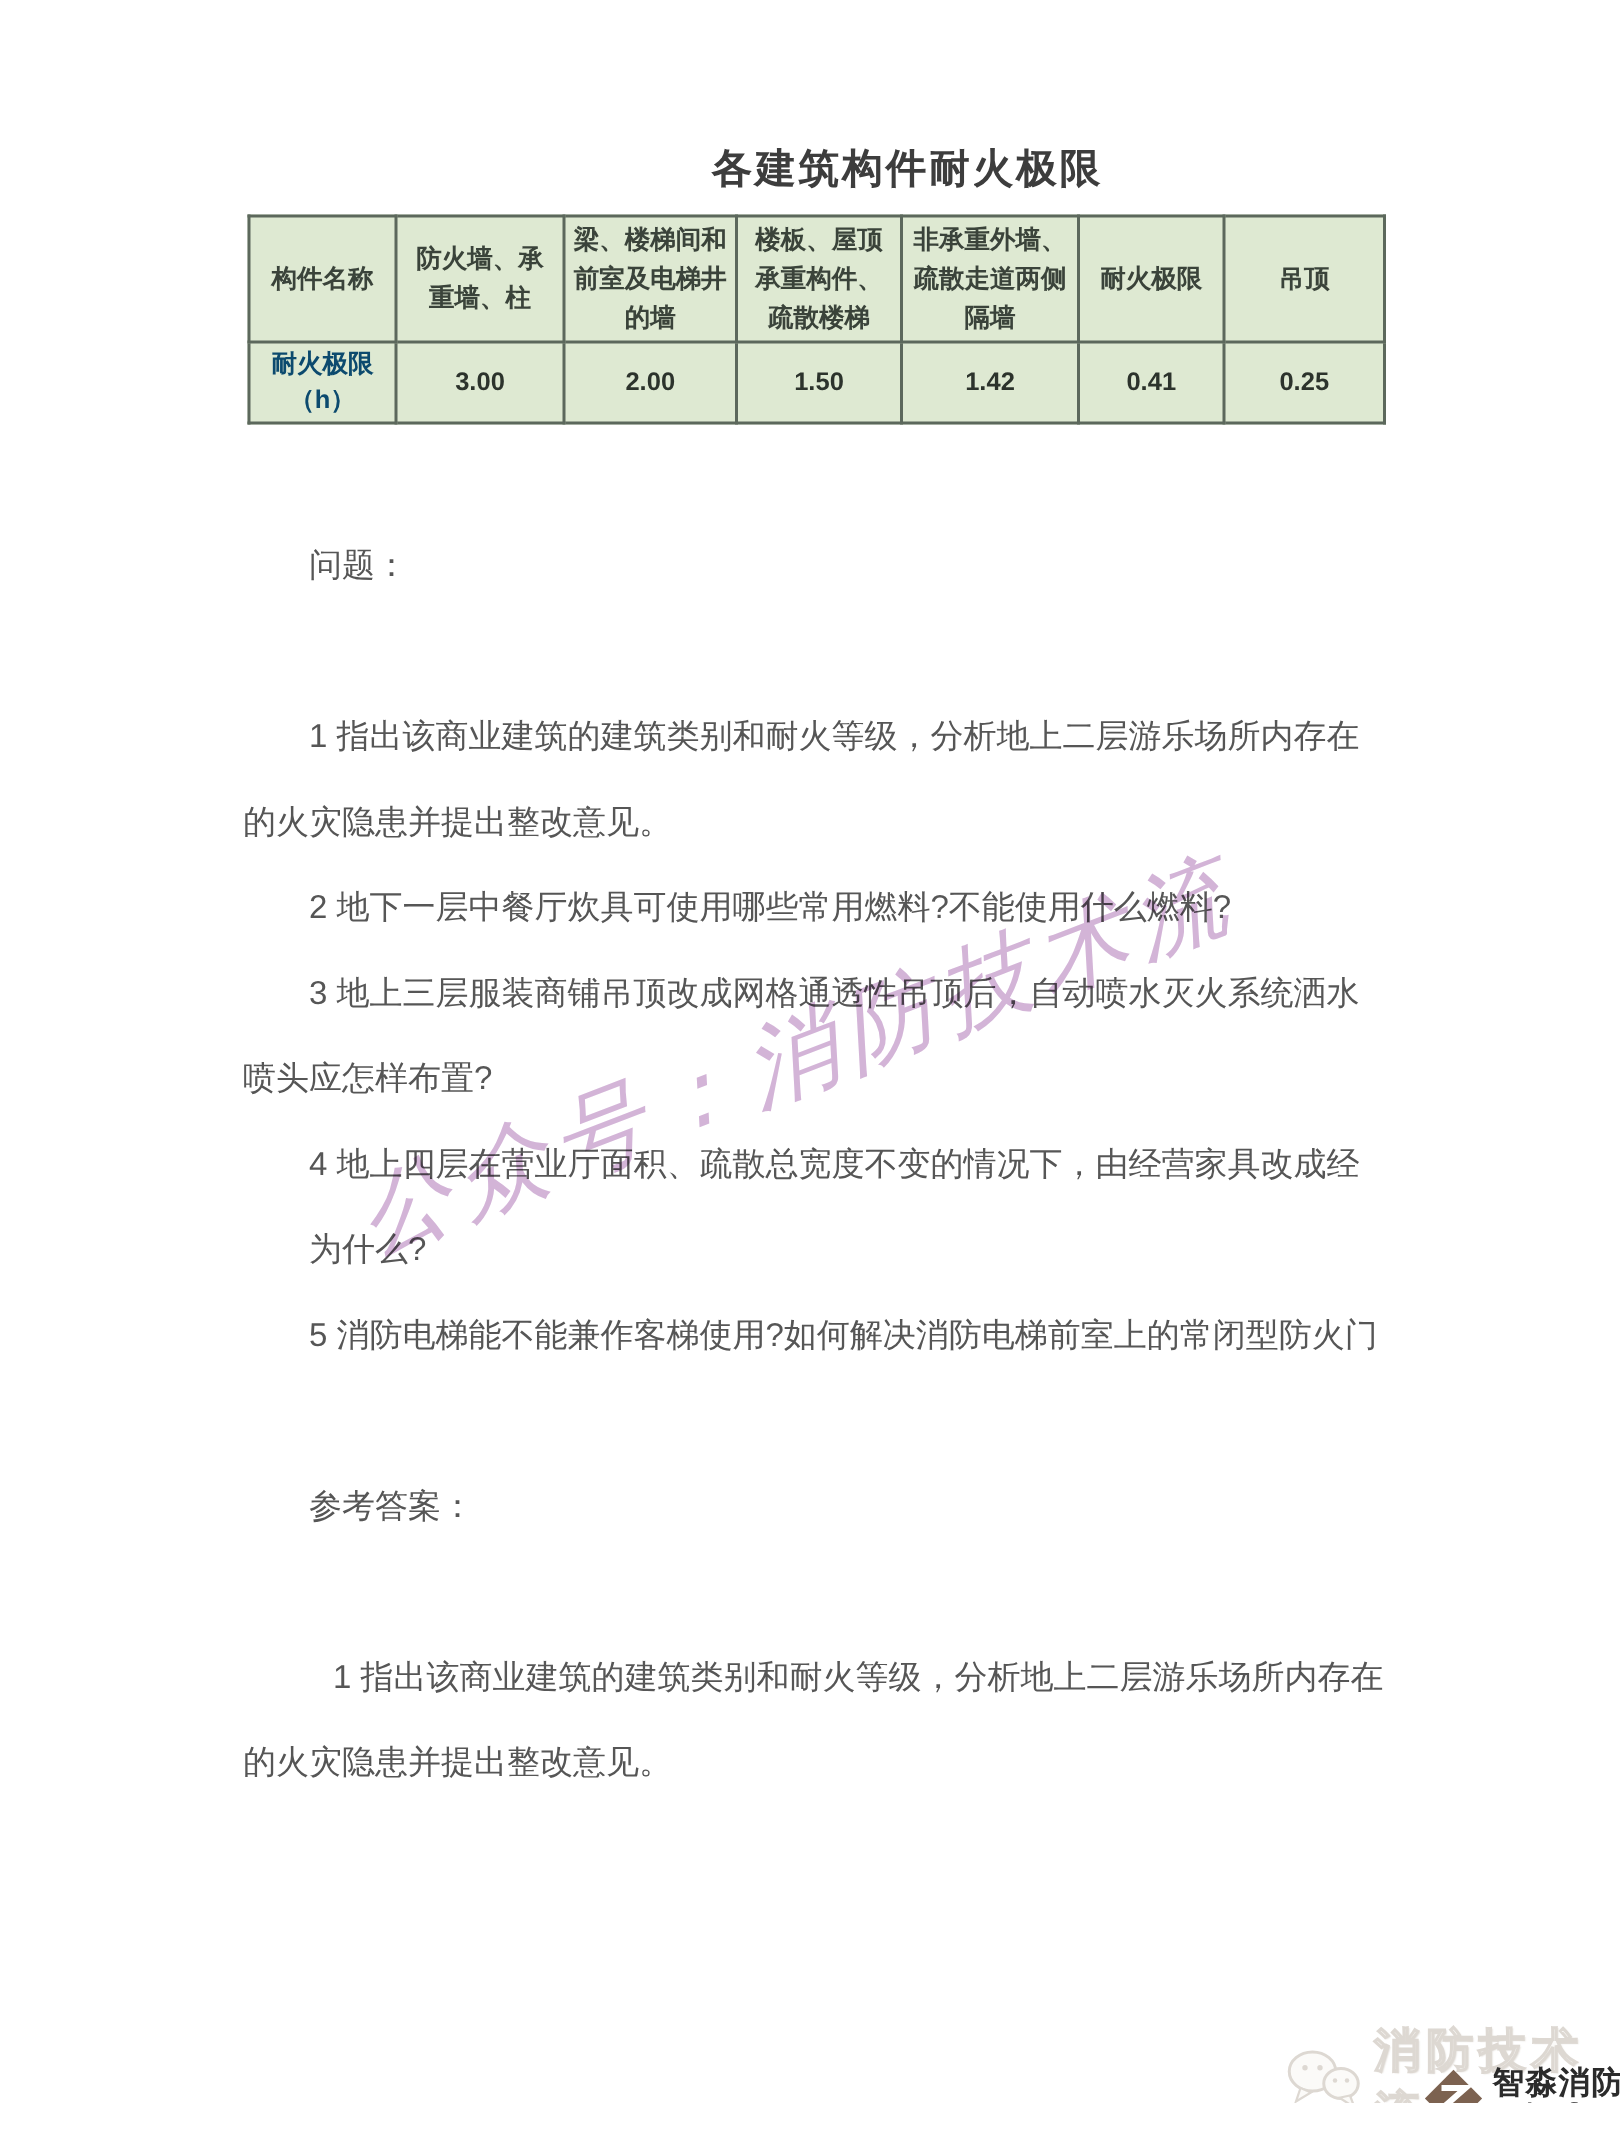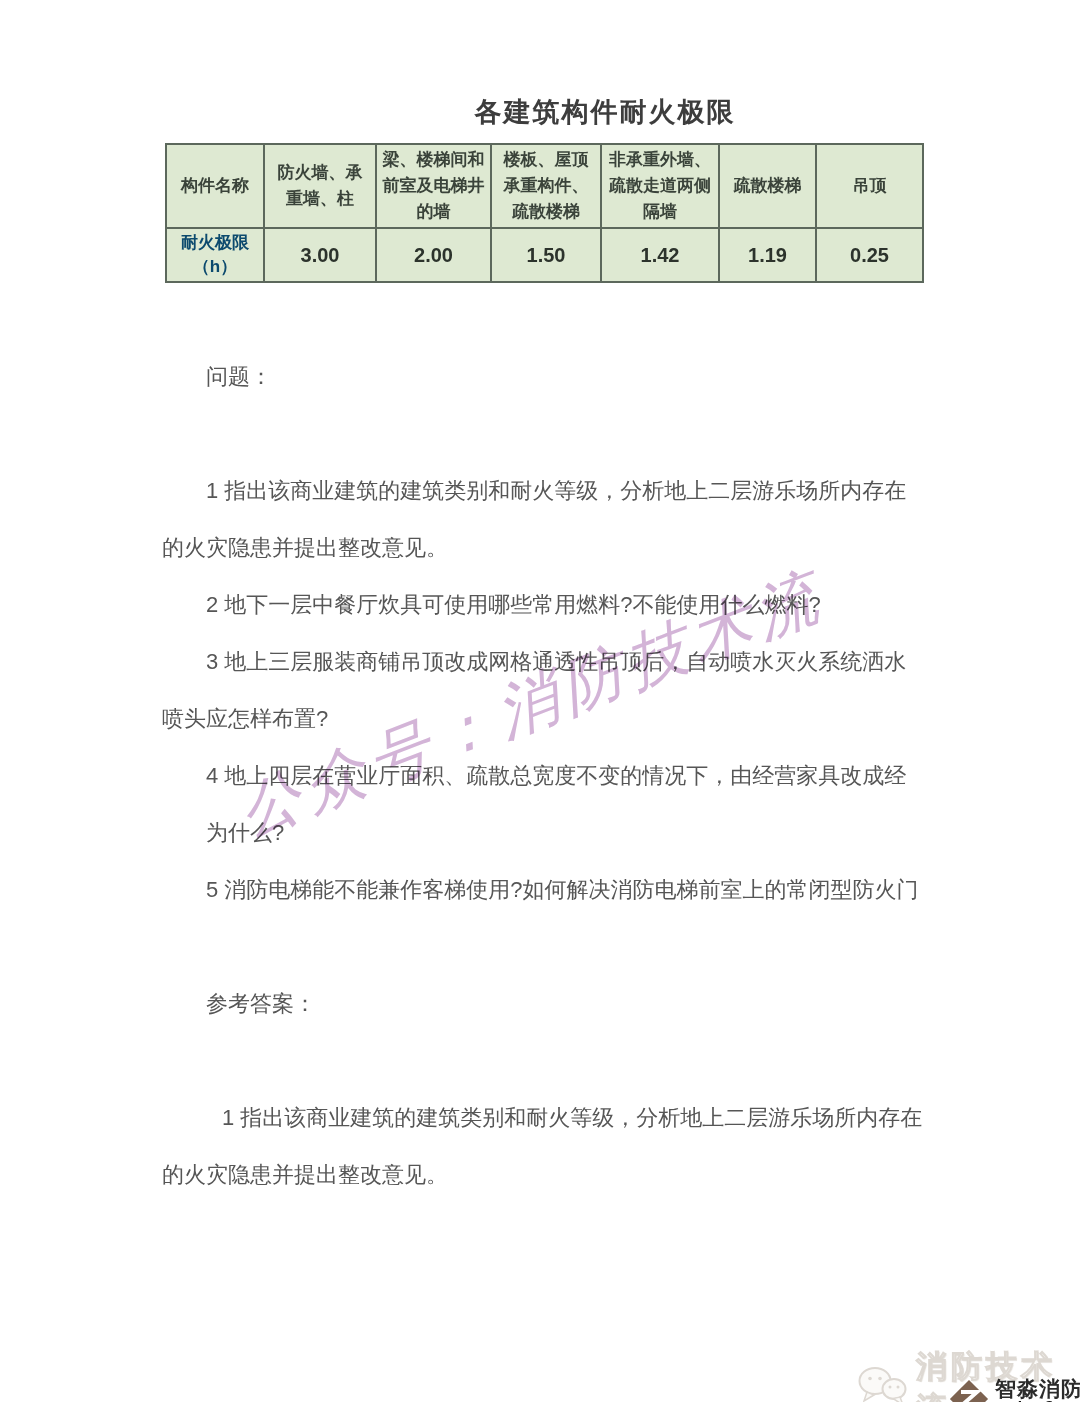--- a/index.html
+++ b/index.html
@@ -36,21 +36,21 @@
   }
   td.hcell{
     height:84px;
     font-size:17px;
     font-weight:600;
     line-height:26px;
     color:#3a433a;
   }
   td.vcell{
     height:50px;
-    font-size:20px;
+    font-size:17px;
     font-weight:bold;
     color:#2c332c;
   }
   td.rowlabel{
     height:50px;
     font-size:17px;
     font-weight:600;
     line-height:24px;
     color:#0c4a6e;
   }
@@ -141,30 +141,30 @@
         <col style="width:97px">
       <col style="width:107px">
     </colgroup>
     <tbody id="table-body">
         <tr>
           <td class="hcell">构件名称</td>
           <td class="hcell">防火墙、承重墙、柱</td>
           <td class="hcell">梁、楼梯间和前室及电梯井的墙</td>
           <td class="hcell">楼板、屋顶承重构件、疏散楼梯</td>
           <td class="hcell">非承重外墙、疏散走道两侧隔墙</td>
-          <td class="hcell">疏散楼梯</td>
+          <td class="hcell">耐火极限</td>
           <td class="hcell">吊顶</td>
         </tr>
         <tr>
           <td class="rowlabel">耐火极限（h）</td>
           <td class="vcell">3.00</td>
           <td class="vcell">2.00</td>
           <td class="vcell">1.50</td>
           <td class="vcell">1.42</td>
-          <td class="vcell">1.19</td>
+          <td class="vcell">0.41</td>
           <td class="vcell">0.25</td>
         </tr>
       </tbody>
   </table>
 
   <div class="body-text" id="body-lines">
       <div class="line ind1">问题：</div>
       <div class="line"></div>
       <div class="line ind1">1 指出该商业建筑的建筑类别和耐火等级，分析地上二层游乐场所内存在</div>
       <div class="line">的火灾隐患并提出整改意见。</div>

